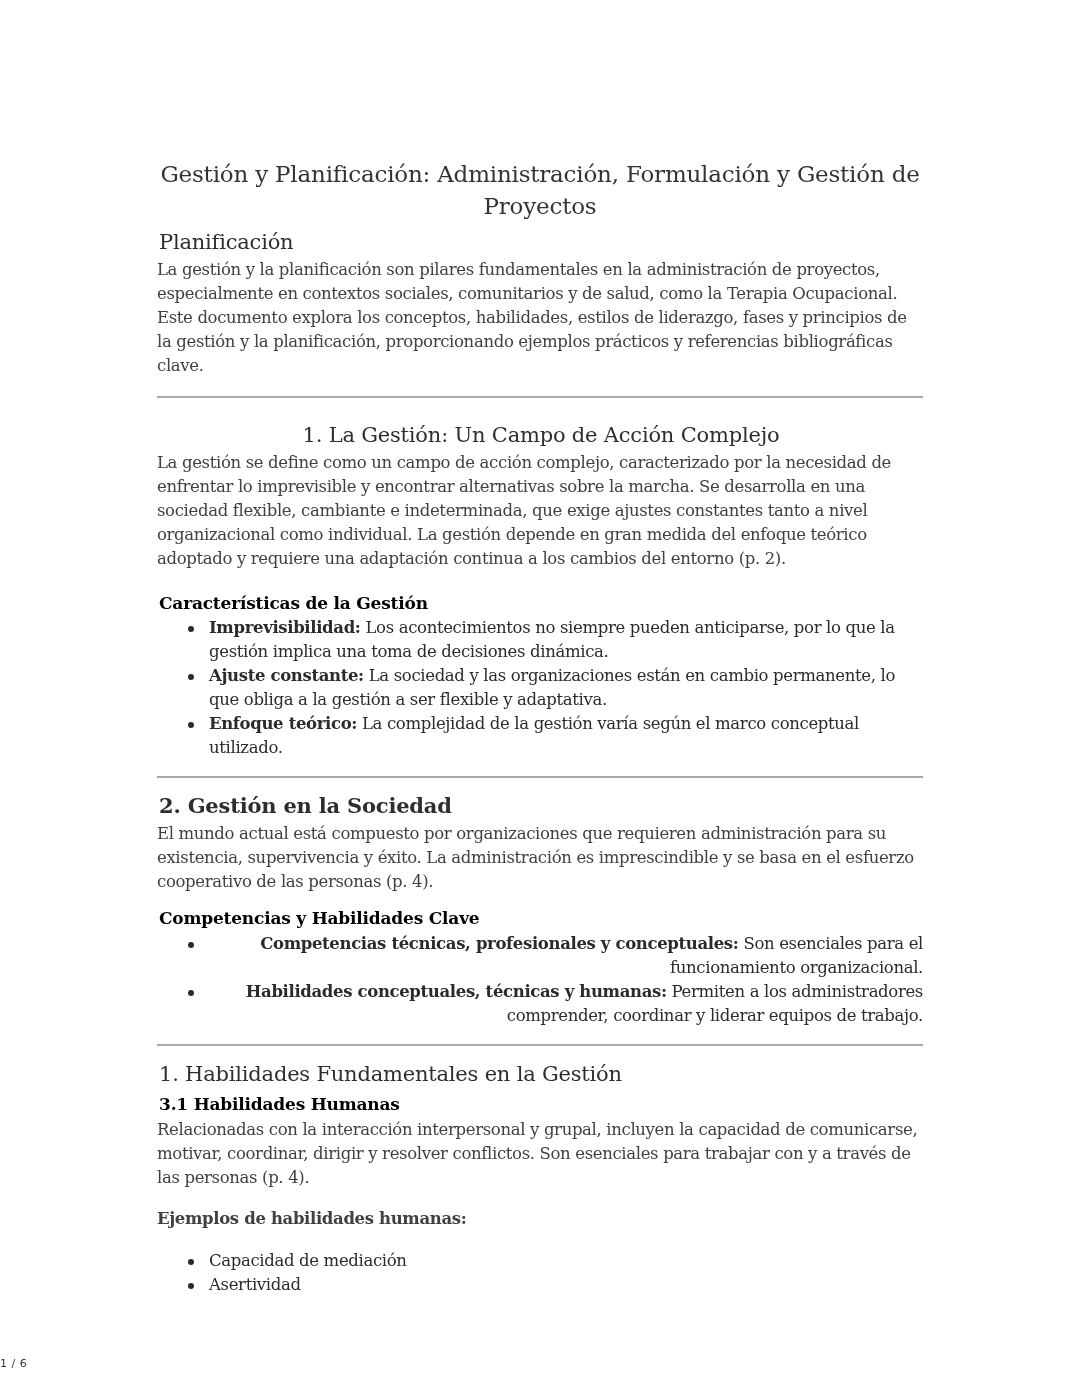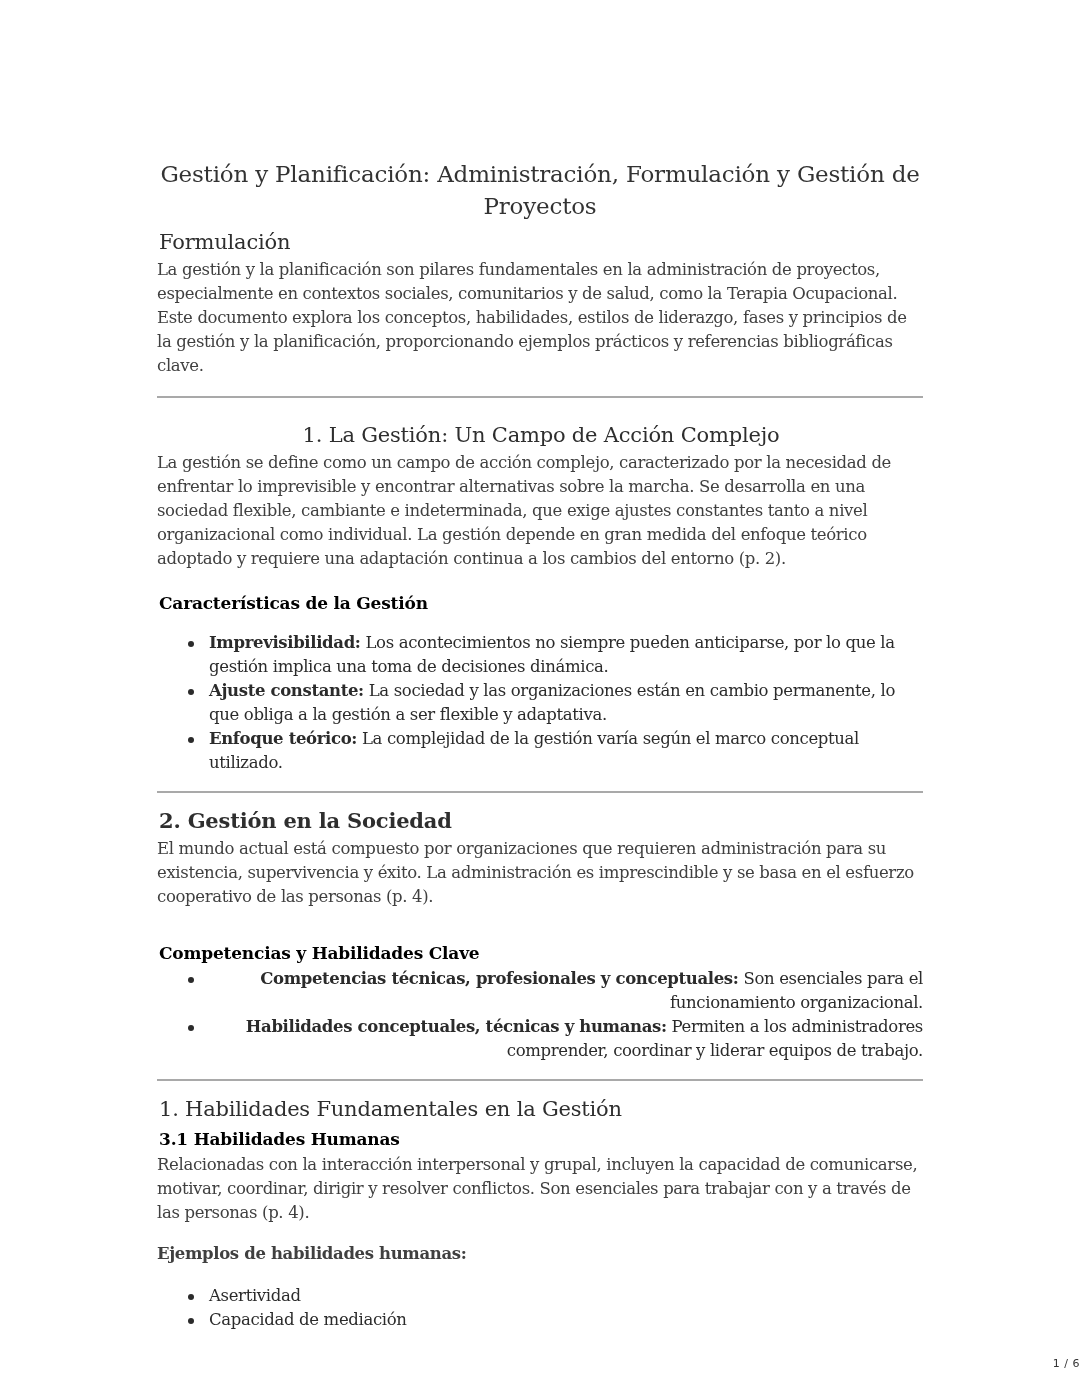--- a/index.html
+++ b/index.html
@@ -78,66 +78,66 @@
       border: none;
       height: 2px;
       background: #a9a9a9;
       margin: 0;
     }
     .page-number {
       position: absolute;
       left: 0;
       width: 1080px;
       top: 1357px;
-      text-align: right;
+      text-align: left;
       font-family: "DejaVu Sans", sans-serif;
       font-size: 11px;
       color: #333;
       letter-spacing: 0.5px;
     }
   </style>
 </head>
 <body>
 
 <div class="page">
 
   <h1 class="doc-title">Gestión y Planificación: Administración, Formulación y Gestión de Proyectos</h1>
 
-  <h2 style="margin-top:6px;">Formulación</h2>
+  <h2 style="margin-top:6px;">Planificación</h2>
   <p style="margin-top:2px;">La gestión y la planificación son pilares fundamentales en la administración de proyectos, especialmente en contextos sociales, comunitarios y de salud, como la Terapia Ocupacional. Este documento explora los conceptos, habilidades, estilos de liderazgo, fases y principios de la gestión y la planificación, proporcionando ejemplos prácticos y referencias bibliográficas clave.</p>
 
   <hr class="rule" style="margin-top:18px;">
 
   <h2 style="margin-top:23px;text-align:center;">1. La Gestión: Un Campo de Acción Complejo</h2>
   <p style="margin-top:2px;">La gestión se define como un campo de acción complejo, caracterizado por la necesidad de enfrentar lo imprevisible y encontrar alternativas sobre la marcha. Se desarrolla en una sociedad flexible, cambiante e indeterminada, que exige ajustes constantes tanto a nivel organizacional como individual. La gestión depende en gran medida del enfoque teórico adoptado y requiere una adaptación continua a los cambios del entorno (p. 2).</p>
 
   <h3 style="margin-top:20px;">Características de la Gestión</h3>
-  <ul style="margin-top:16px;">
+  <ul style="margin-top:1px;">
     <li><b>Imprevisibilidad:</b><span> Los acontecimientos no siempre pueden anticiparse, por lo que la gestión implica una toma de decisiones dinámica.</span></li>
     <li><b>Ajuste constante:</b><span> La sociedad y las organizaciones están en cambio permanente, lo que obliga a la gestión a ser flexible y adaptativa.</span></li>
     <li><b>Enfoque teórico:</b><span> La complejidad de la gestión varía según el marco conceptual utilizado.</span></li>
   </ul>
 
   <hr class="rule" style="margin-top:16px;">
 
   <h2 style="margin-top:14px;font-weight:bold;">2. Gestión en la Sociedad</h2>
   <p style="margin-top:2px;">El mundo actual está compuesto por organizaciones que requieren administración para su existencia, supervivencia y éxito. La administración es imprescindible y se basa en el esfuerzo cooperativo de las personas (p. 4).</p>
 
-  <h3 style="margin-top:32px;">Competencias y Habilidades Clave</h3>
+  <h3 style="margin-top:12px;">Competencias y Habilidades Clave</h3>
   <ul style="margin-top:2px;text-align:right;">
     <li><b>Competencias técnicas, profesionales y conceptuales:</b><span> Son esenciales para el funcionamiento organizacional.</span></li>
     <li><b>Habilidades conceptuales, técnicas y humanas:</b><span> Permiten a los administradores comprender, coordinar y liderar equipos de trabajo.</span></li>
   </ul>
 
   <hr class="rule" style="margin-top:16px;">
 
   <h2 style="margin-top:14px;">1. Habilidades Fundamentales en la Gestión</h2>
   <h3 style="margin-top:4px;">3.1 Habilidades Humanas</h3>
   <p style="margin-top:2px;">Relacionadas con la interacción interpersonal y grupal, incluyen la capacidad de comunicarse, motivar, coordinar, dirigir y resolver conflictos. Son esenciales para trabajar con y a través de las personas (p. 4).</p>
 
   <p class="strong-p" style="margin-top:17px;">Ejemplos de habilidades humanas:</p>
   <ul style="margin-top:18px;">
+    <li>Capacidad de mediación</li>
     <li>Asertividad</li>
-    <li>Capacidad de mediación</li>
   </ul>
 </div>
 
 <div class="page-number">1 / 6</div>
 
 </body></html>

